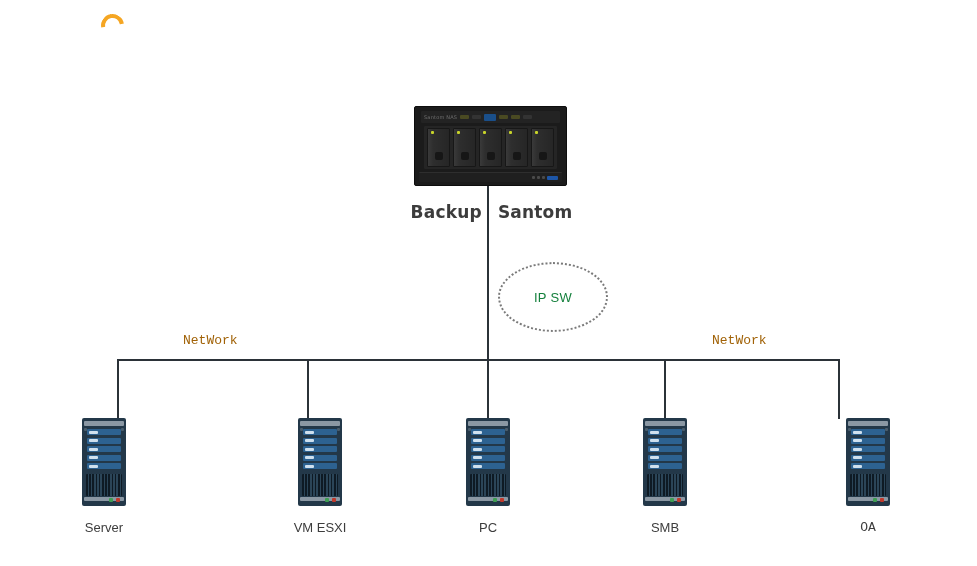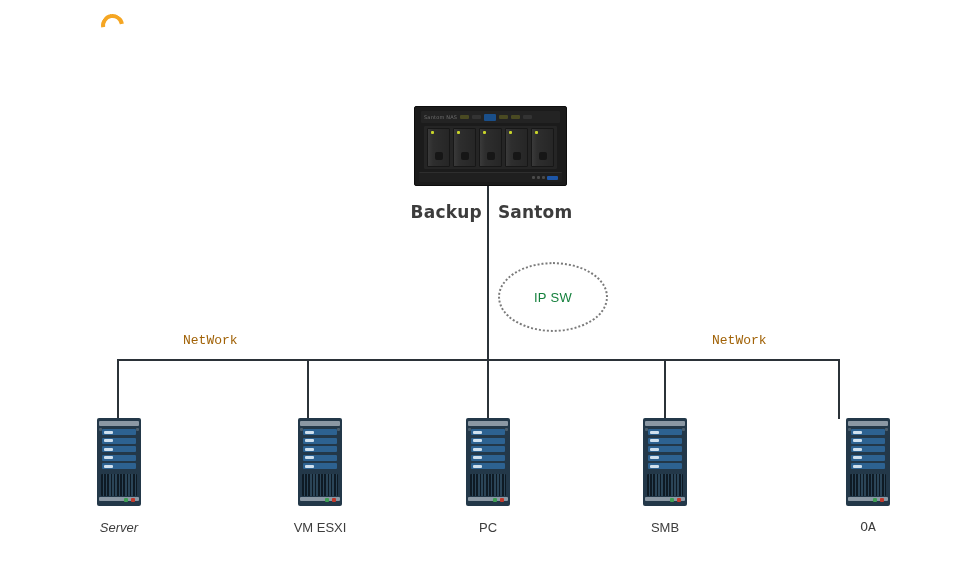--- a/index.html
+++ b/index.html
@@ -368,21 +368,21 @@
   <span>Santom</span>
 </div>
 
 <div id="ipsw">
   <span id="ipsw-label">IP SW</span>
 </div>
 
 <div class="net-label" style="left:183px; top:333px;">NetWork</div>
 <div class="net-label" style="left:712px; top:333px;">NetWork</div>
 
-<div class="node" style="left:59px; top:418px;font-style:italic;">
+<div class="node" style="left:44px; top:418px;">
   <div class="tower">
     <div class="tower-top"></div>
     <div class="tower-corner" style="left:2px;top:10px;"></div>
     <div class="tower-corner" style="right:2px;top:10px;"></div>
     <div class="tower-bays">
       <div class="bay"></div>
       <div class="bay"></div>
       <div class="bay"></div>
       <div class="bay"></div>
       <div class="bay"></div>

